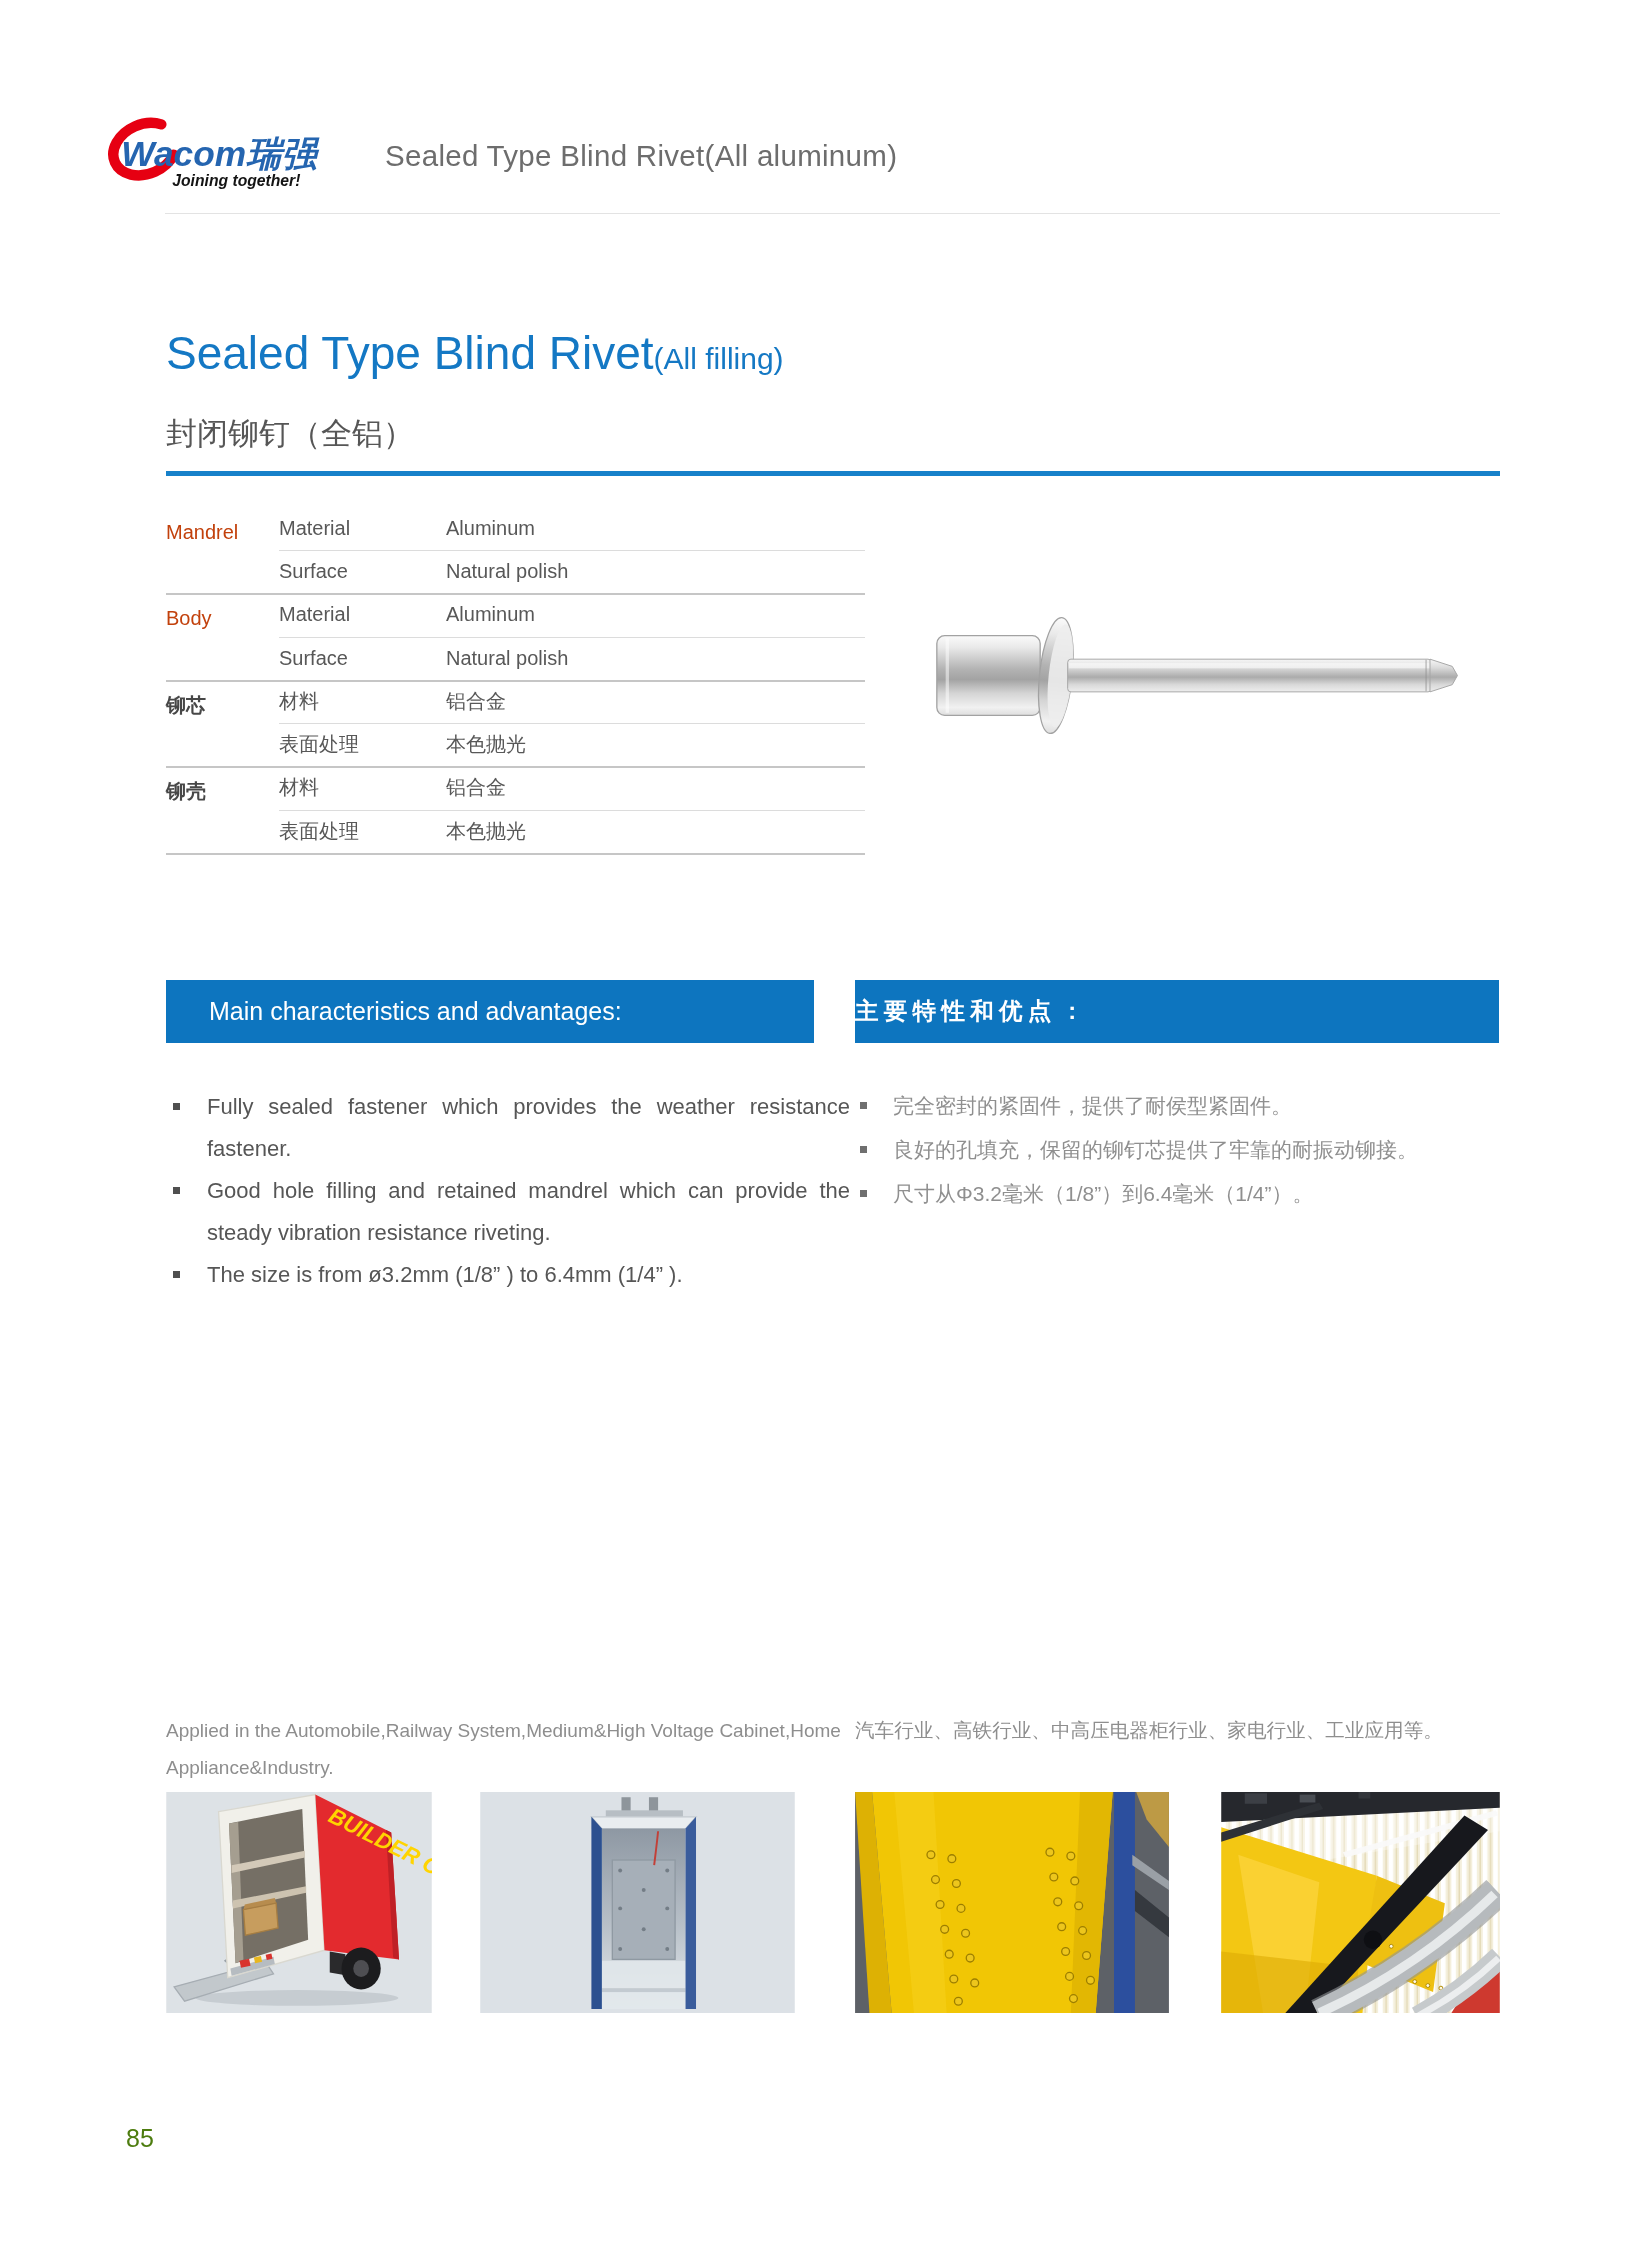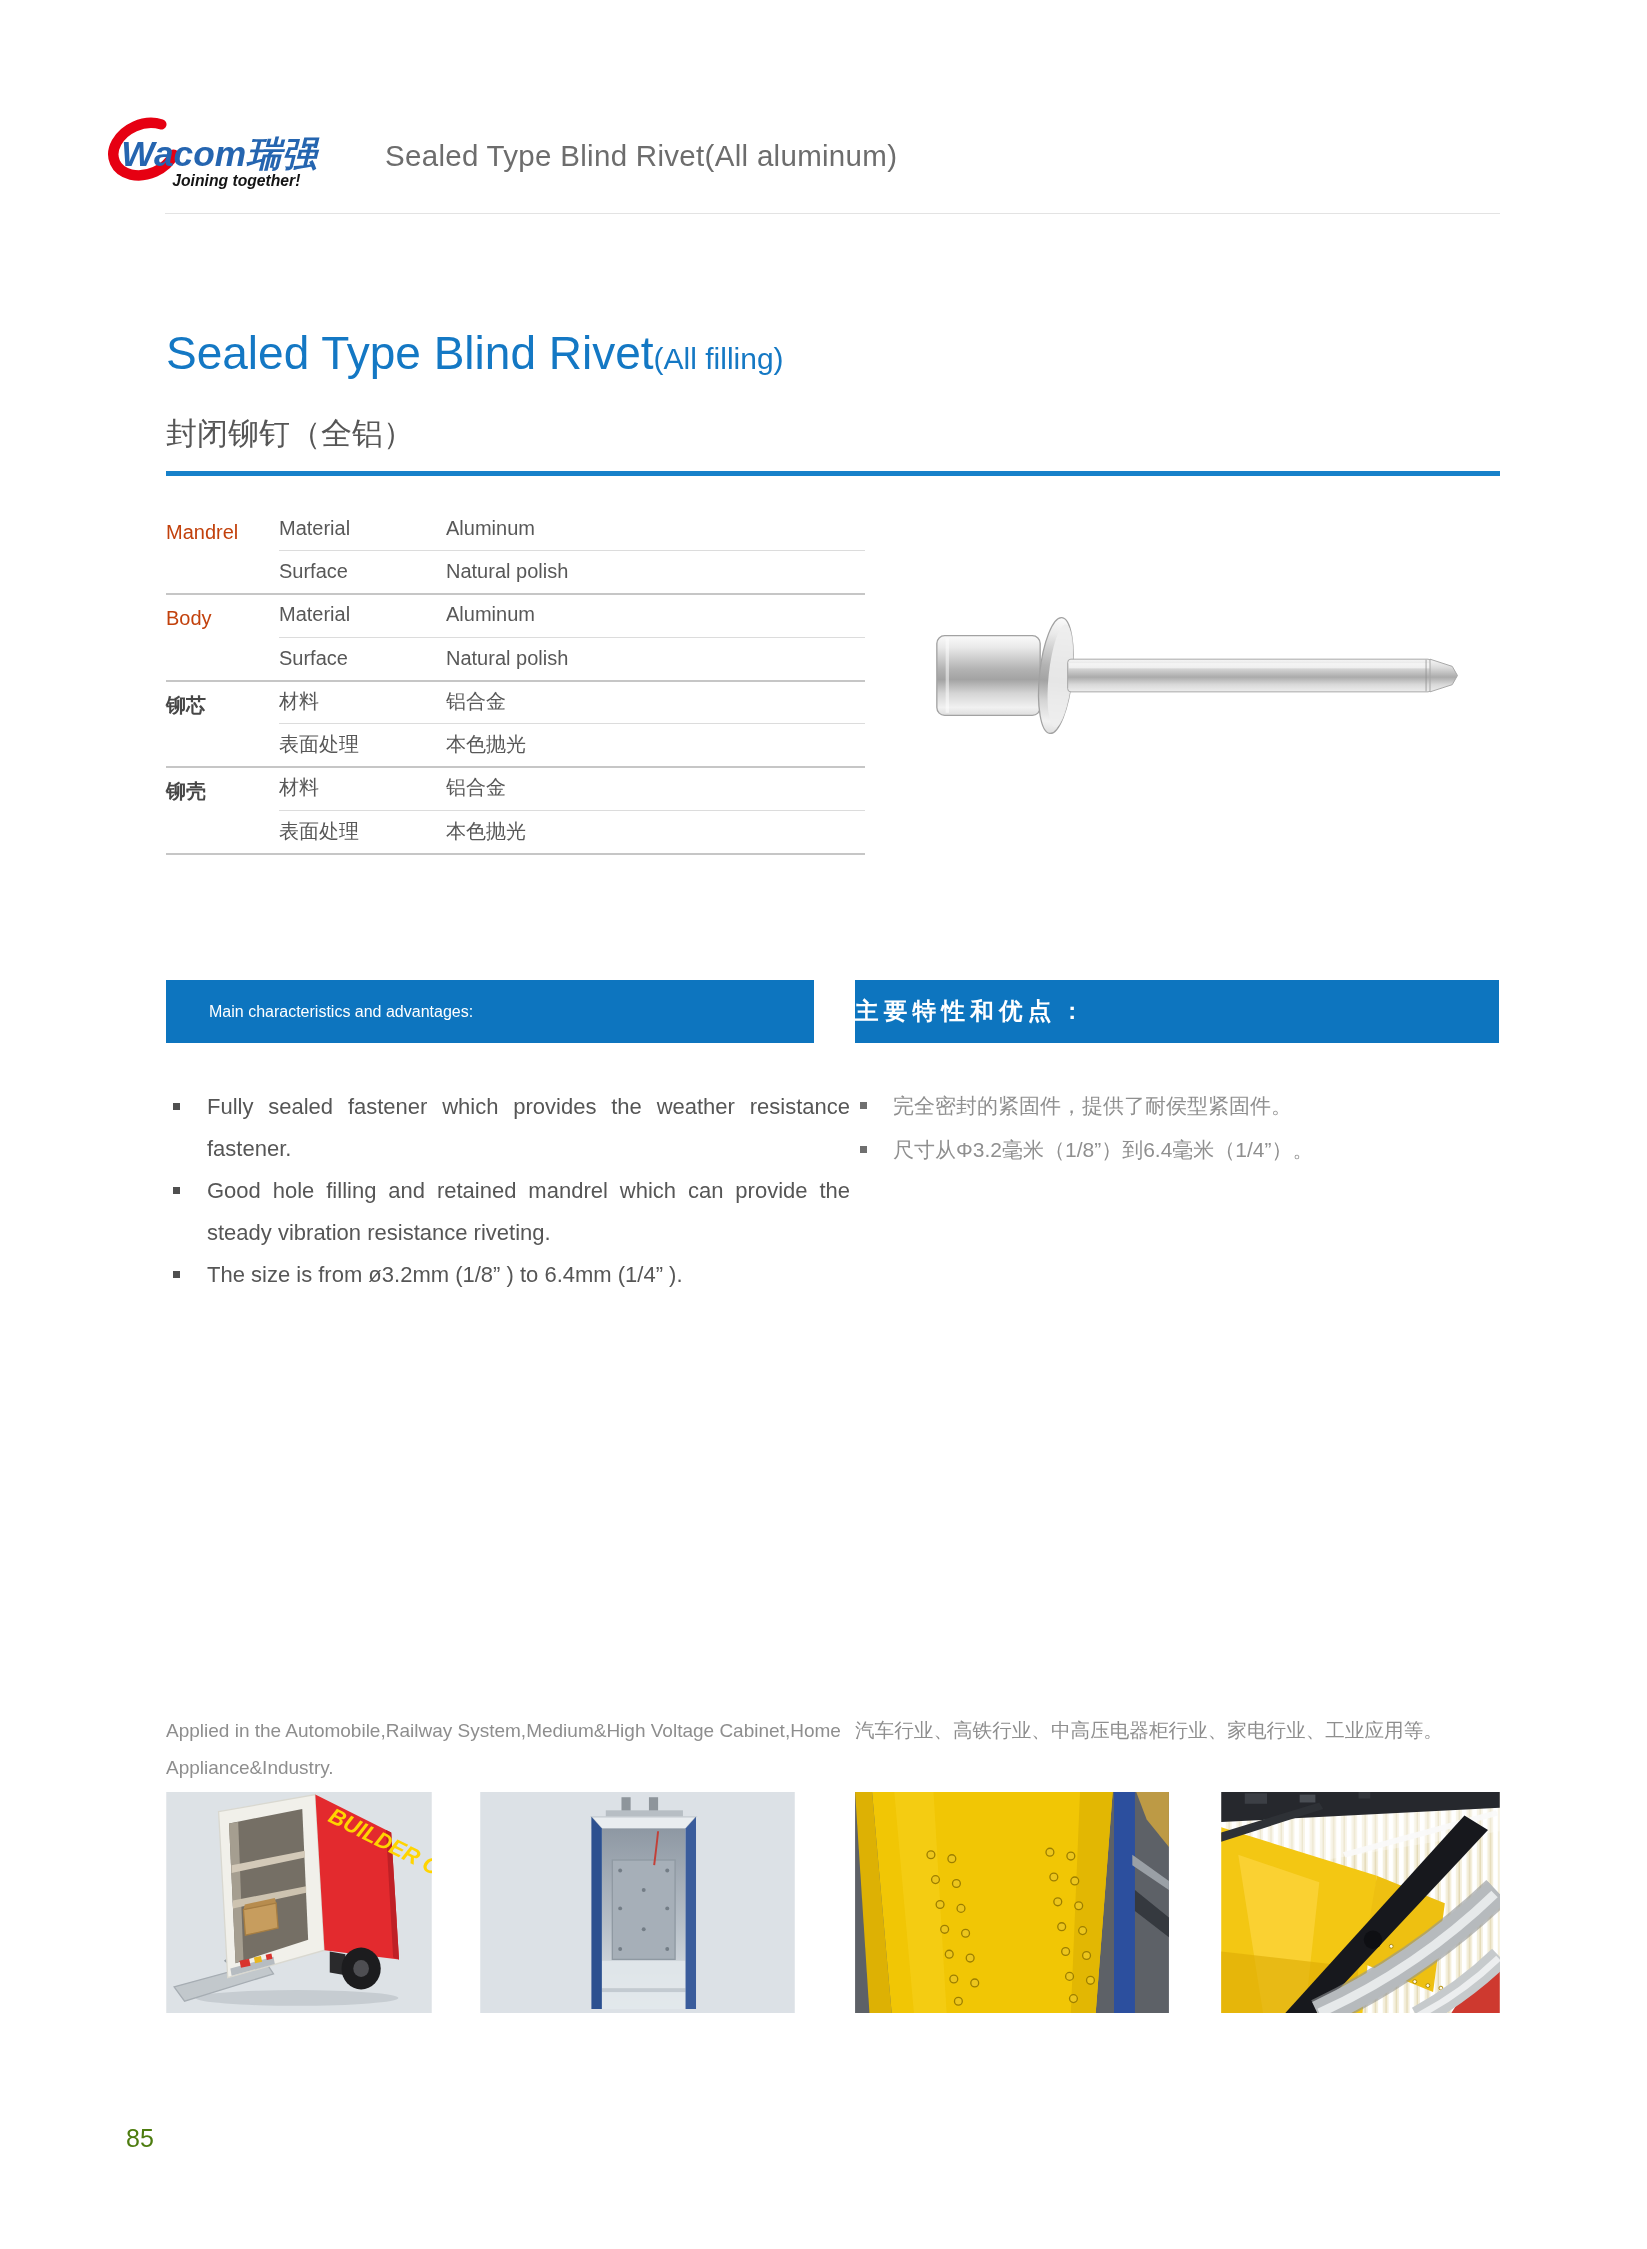--- a/index.html
+++ b/index.html
@@ -23,21 +23,21 @@
   .srow .c1{position:absolute;left:0;top:3.9px;color:#c2410c;}
   .srow .c1.zh{font-weight:bold;color:#474747;}
   .srow .c2{position:absolute;left:113px;}
   .srow .c3{position:absolute;left:280px;}
   .hl{position:absolute;left:0;width:699px;height:1.3px;background:#dcdcdc;}
   .hl.inner{left:113px;width:586px;}
   .hl.group{height:2px;background:#c6c6c6;}
 
   
   .banner{top:980px;height:63px;background:#0d75bf;color:#ffffff;}
-  .banner-en{left:166px;width:648px;font-size:16px;line-height:63px;padding-left:43px;box-sizing:border-box;}
+  .banner-en{left:166px;width:648px;font-size:25px;line-height:63px;padding-left:43px;box-sizing:border-box;}
   .banner-zh{left:855px;width:644px;font-size:23.6px;font-weight:bold;letter-spacing:5.2px;line-height:63px;box-sizing:border-box;}
 
   
   ul.features{list-style:none;margin:0;padding:0;}
   .features-en{left:166px;top:1086px;width:684px;}
   .features-en li{position:relative;padding-left:41px;font-size:22px;line-height:42px;color:#565656;text-align:justify;}
   .features-en li::before{content:"";position:absolute;left:6.5px;top:17px;width:7.2px;height:7.2px;background:#4f4f4f;}
   .features-zh{left:855px;top:1084px;width:655px;}
   .features-zh li{position:relative;padding-left:38px;font-size:21px;line-height:44px;color:#8f8f8f;}
   .features-zh li::before{content:"";position:absolute;left:5.2px;top:18.3px;width:7.2px;height:7.2px;background:#6f6f6f;}
@@ -152,20 +152,21 @@
   <div class="abs banner banner-en">Main characteristics and advantages:</div>
   <div class="abs banner banner-zh">主要特性和优点 :</div>
 
   <ul class="abs features features-en">
     <li>Fully sealed fastener which provides the weather resistance fastener.</li>
     <li>Good hole filling and retained mandrel which can provide the steady vibration resistance riveting.</li>
     <li>The size is from ø3.2mm (1/8” ) to 6.4mm (1/4” ).</li>
   </ul>
   <ul class="abs features features-zh">
     <li>完全密封的紧固件，提供了耐侯型紧固件。</li>
+    <li>良好的孔填充，保留的铆钉芯提供了牢靠的耐振动铆接。</li>
     <li>尺寸从Φ3.2毫米（1/8”）到6.4毫米（1/4”）。</li>
   </ul>
 
   <div class="abs apps-en">Applied in the Automobile,Railway System,Medium&amp;High Voltage Cabinet,Home Appliance&amp;Industry.</div>
   <div class="abs apps-zh">汽车行业、高铁行业、中高压电器柜行业、家电行业、工业应用等。</div>
 
   <div class="abs photo" style="left:166px;width:266px;">
     <svg width="266" height="221" viewBox="0 0 406 338">
       <rect width="406" height="338" fill="#dde2e6"></rect>
       <ellipse cx="200" cy="315" rx="155" ry="12" fill="#c6ccd1"></ellipse>

